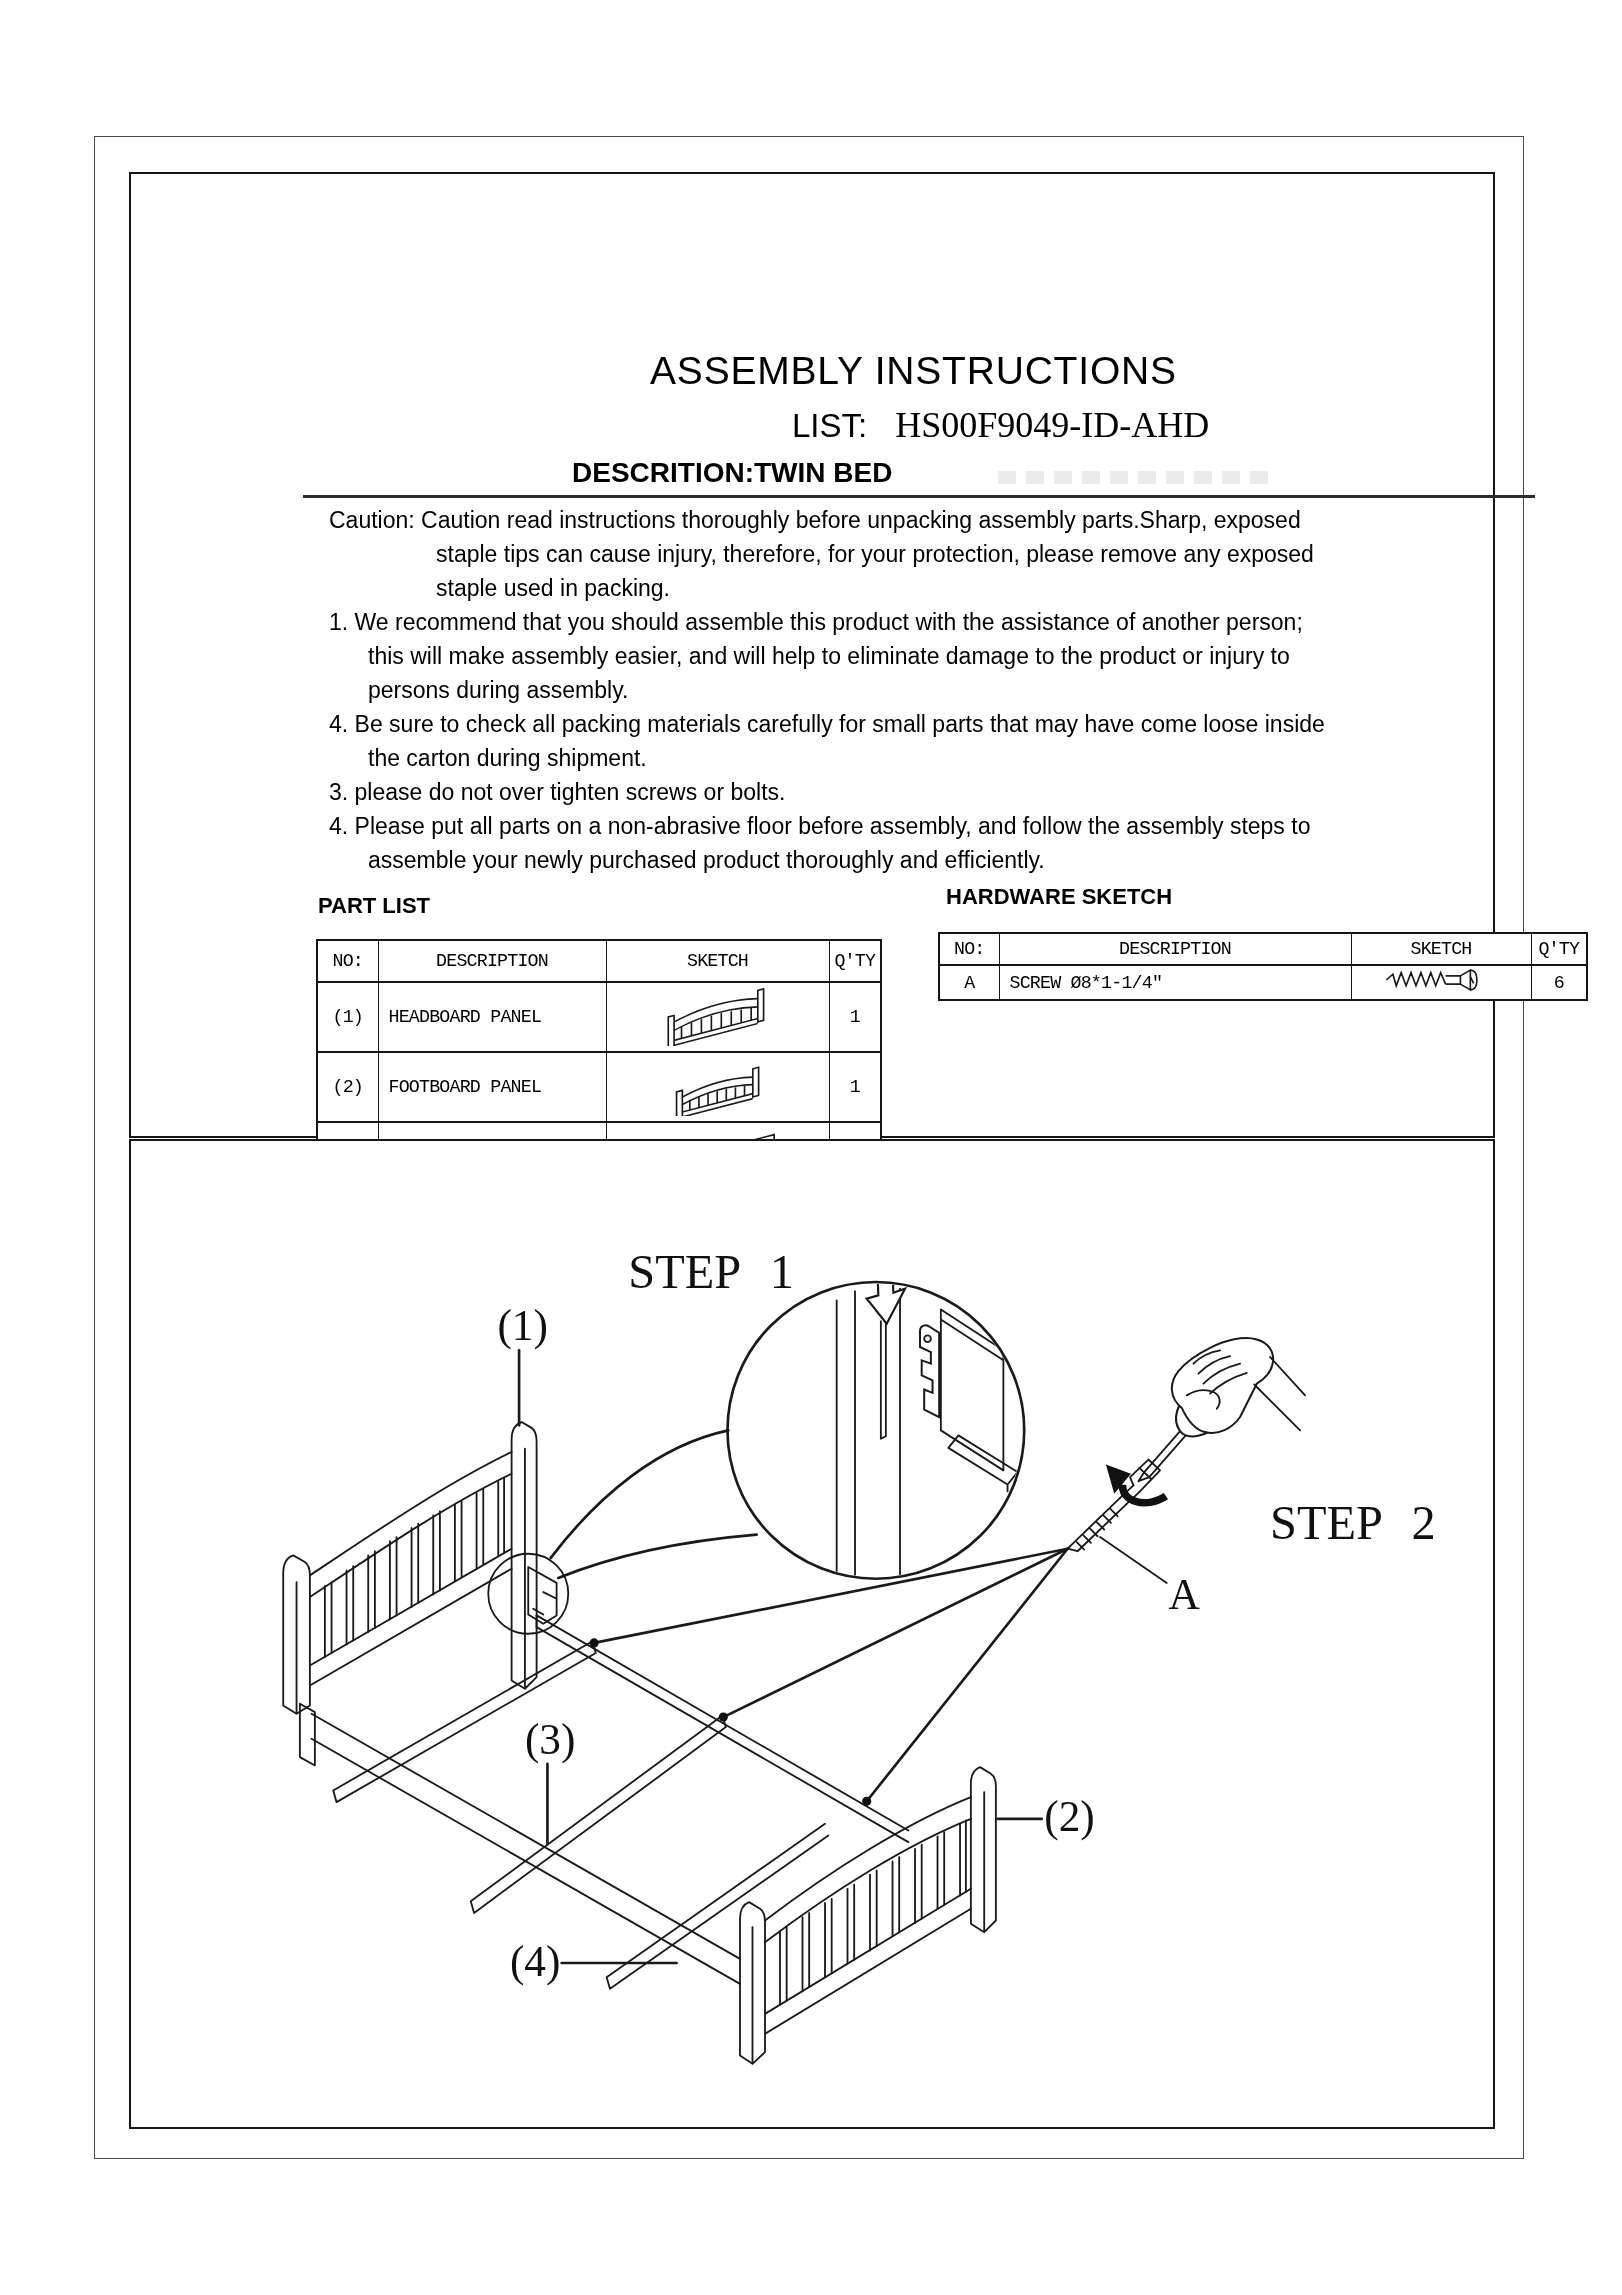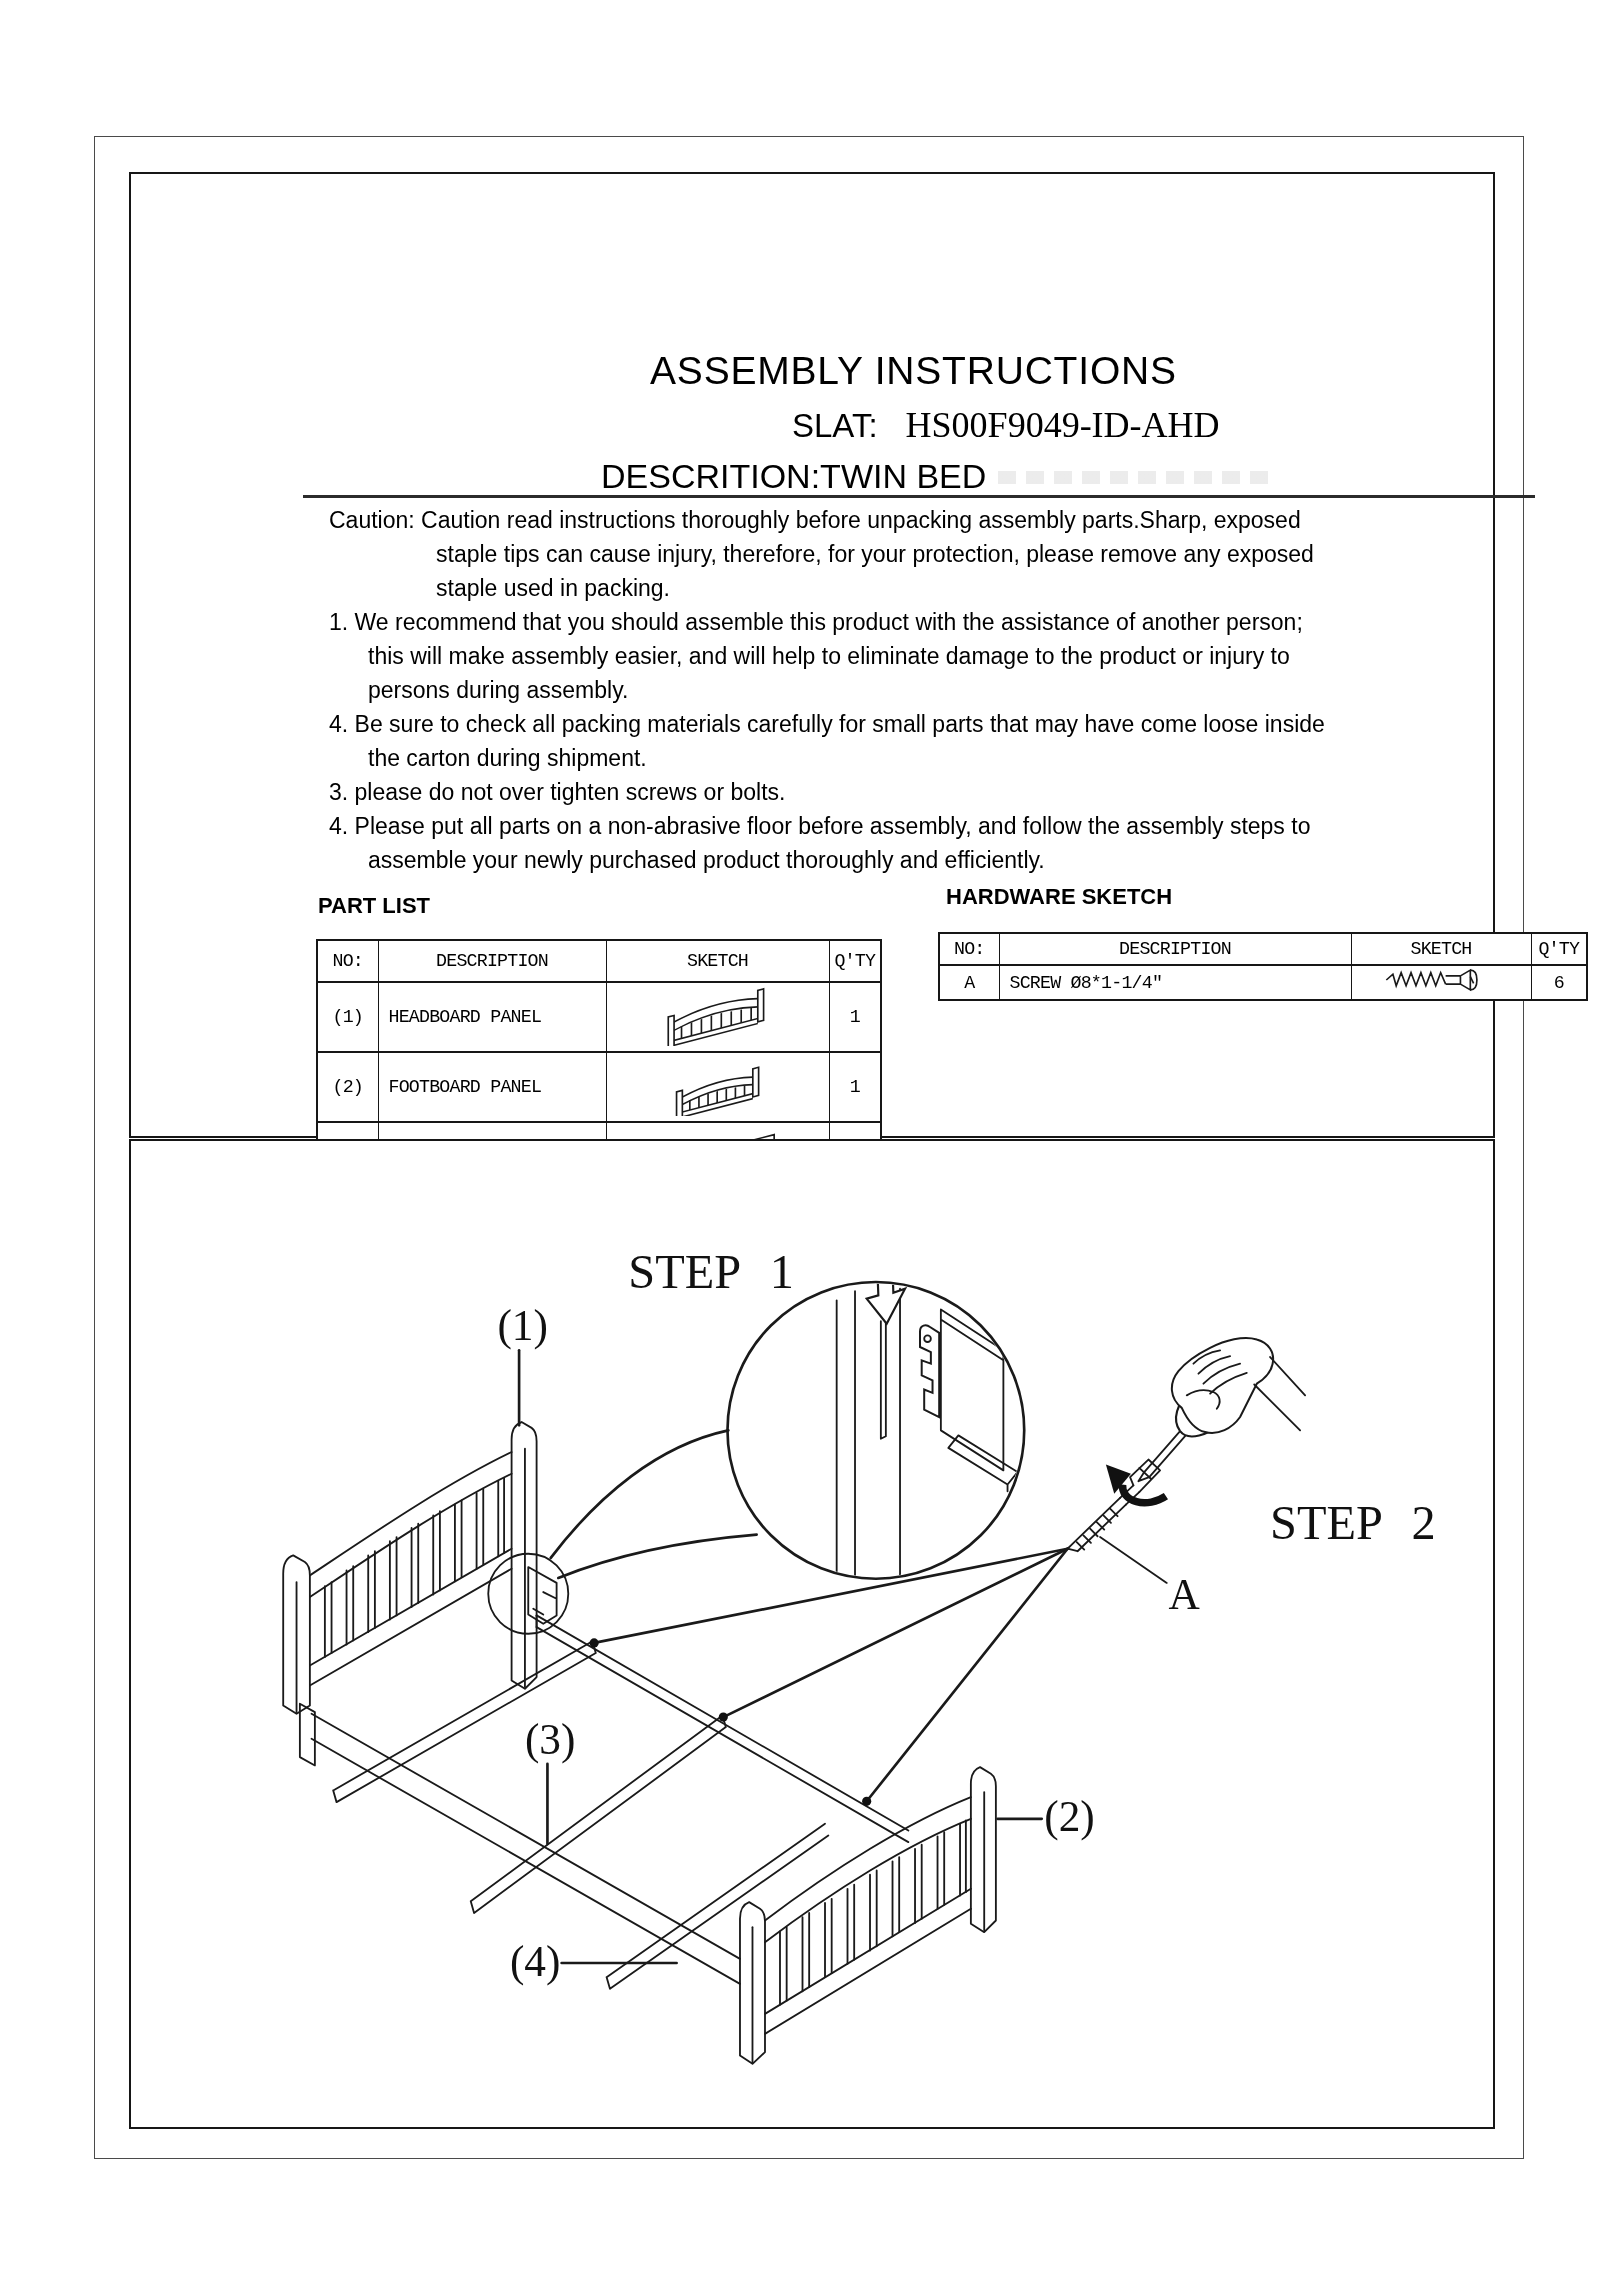--- a/index.html
+++ b/index.html
@@ -7,21 +7,21 @@
         font-family:"Liberation Sans",sans-serif;color:#000;overflow:hidden;}
   .outer-border{position:absolute;left:94px;top:136px;width:1428px;height:2021px;
         border:1.7px solid #4a4a4a;}
   .box{position:absolute;left:129px;width:1362px;border:2.5px solid #161616;background:#fff;}
   .top-box{top:172px;height:962px;}
   .bottom-box{top:1139px;height:986px;}
   .doc-title{position:absolute;left:519px;top:175px;font-size:39px;letter-spacing:0.8px;white-space:nowrap;}
   .item-line{position:absolute;left:661px;top:230px;white-space:nowrap;}
   .item-label{font-size:33px;}
   .item-code{font-family:"Liberation Serif",serif;font-size:36px;margin-left:28px;}
-  .descr-line{position:absolute;left:470px;top:283px;font-size:34px;white-space:nowrap;}
+  .descr-line{position:absolute;left:441px;top:283px;font-size:28px;white-space:nowrap;font-weight:bold;}
   .descr-underline{position:absolute;left:172px;top:321px;width:1232px;height:2.5px;background:#2b2b2b;}
   .scan-artifact{position:absolute;left:867px;top:297px;width:275px;height:13.3px;opacity:.14;
         background:repeating-linear-gradient(90deg,#777 0 18.3px,transparent 18.3px 28px);}
   .instructions{position:absolute;left:198px;top:329px;width:1251px;
         font-size:23px;line-height:34px;}
   .iline{white-space:nowrap;}
   .ind-caution{padding-left:107px;}
   .ind-note{padding-left:39px;}
   .list-heading{position:absolute;font-weight:bold;font-size:22px;white-space:nowrap;}
   .part-heading{left:187px;top:719px;}
@@ -46,21 +46,21 @@
 </style>
 </head>
 <body>
 
 <div class="page">
   <div class="outer-border"></div>
 
   <div class="box top-box">
     <div class="doc-title">ASSEMBLY INSTRUCTIONS</div>
     <div class="item-line">
-      <span class="item-label">SLAT:</span><span class="item-code">HS00F9049-ID-AHD</span>
+      <span class="item-label">LIST:</span><span class="item-code">HS00F9049-ID-AHD</span>
     </div>
     <div class="descr-line">DESCRITION:TWIN BED</div>
     <div class="scan-artifact"></div>
     <div class="descr-underline"></div>
     <div class="instructions" id="instructions">
         <div class="iline">Caution: Caution read instructions thoroughly before unpacking assembly parts.Sharp, exposed</div>
         <div class="iline ind-caution">staple tips can cause injury, therefore, for your protection, please remove any exposed</div>
         <div class="iline ind-caution">staple used in packing.</div>
         <div class="iline">1. We recommend that you should assemble this product with the assistance of another person;</div>
         <div class="iline ind-note">this will make assembly easier, and will help to eliminate damage to the product or injury to</div>

